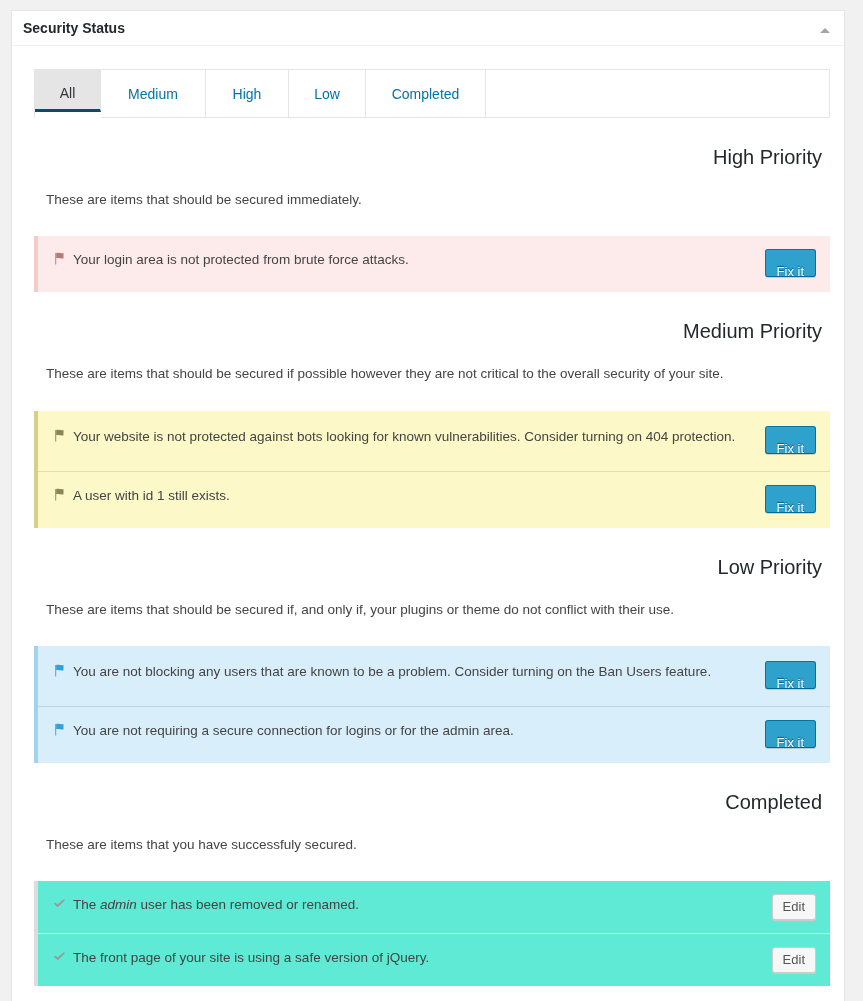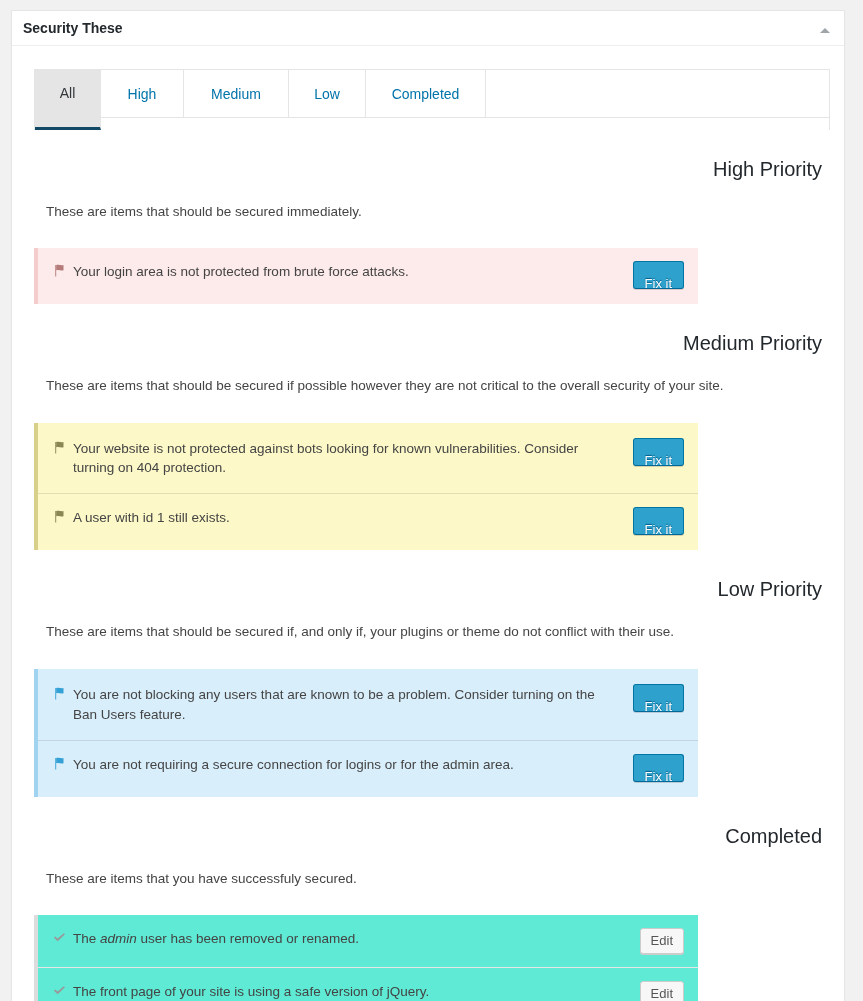--- a/index.html
+++ b/index.html
@@ -104,21 +104,21 @@
     flex: 1;
     height: 48px;
     border-bottom: 1px solid #e5e5e5;
     box-sizing: border-box;
     background: #ffffff;
   }
   .tab.active {
     background: #e5e5e5;
     color: #32373c;
     border-bottom: 3px solid #124964;
-    height: 60px;
+    height: 42px;
     line-height: 46px;
   }
 
   
   .section {
     padding: 0 22px;
   }
   .section-heading {
     font-size: 20px;
     font-weight: 400;
@@ -131,21 +131,21 @@
   .section-desc {
     font-size: 13.5px;
     color: #444;
     margin: 12px;
     padding: 8px 0 14px 0;
     line-height: 1.5;
   }
 
   
   .notice-group {
-    width: 664px;
+    width: 796px;
     box-sizing: border-box;
     border-left-style: solid;
     border-left-width: 4px;
   }
   .notice-group.high {
     background: #fdeaea;
     border-left-color: #f4cccc;
   }
   .notice-group.medium {
     background: #fcf8c8;
@@ -241,31 +241,31 @@
   }
 
   .icon-svg { display: block; }
 </style>
 </head>
 <body>
 
 <div class="panel">
 
   <div class="panel-header">
-    <div class="panel-title">Security These</div>
+    <div class="panel-title">Security Status</div>
     <div class="toggle-indicator"></div>
   </div>
 
   <div class="panel-body">
 
     <div class="tabs-wrap">
       <div class="tabs">
         <div class="tab w-all active">All</div>
+        <div class="tab w-medium">Medium</div>
         <div class="tab w-high">High</div>
-        <div class="tab w-medium">Medium</div>
         <div class="tab w-low">Low</div>
         <div class="tab w-completed">Completed</div>
         <div class="tab-filler"></div>
       </div>
     </div>
 
     <div class="section">
       <h2 class="section-heading">High Priority</h2>
       <p class="section-desc">These are items that should be secured immediately.</p>
 

